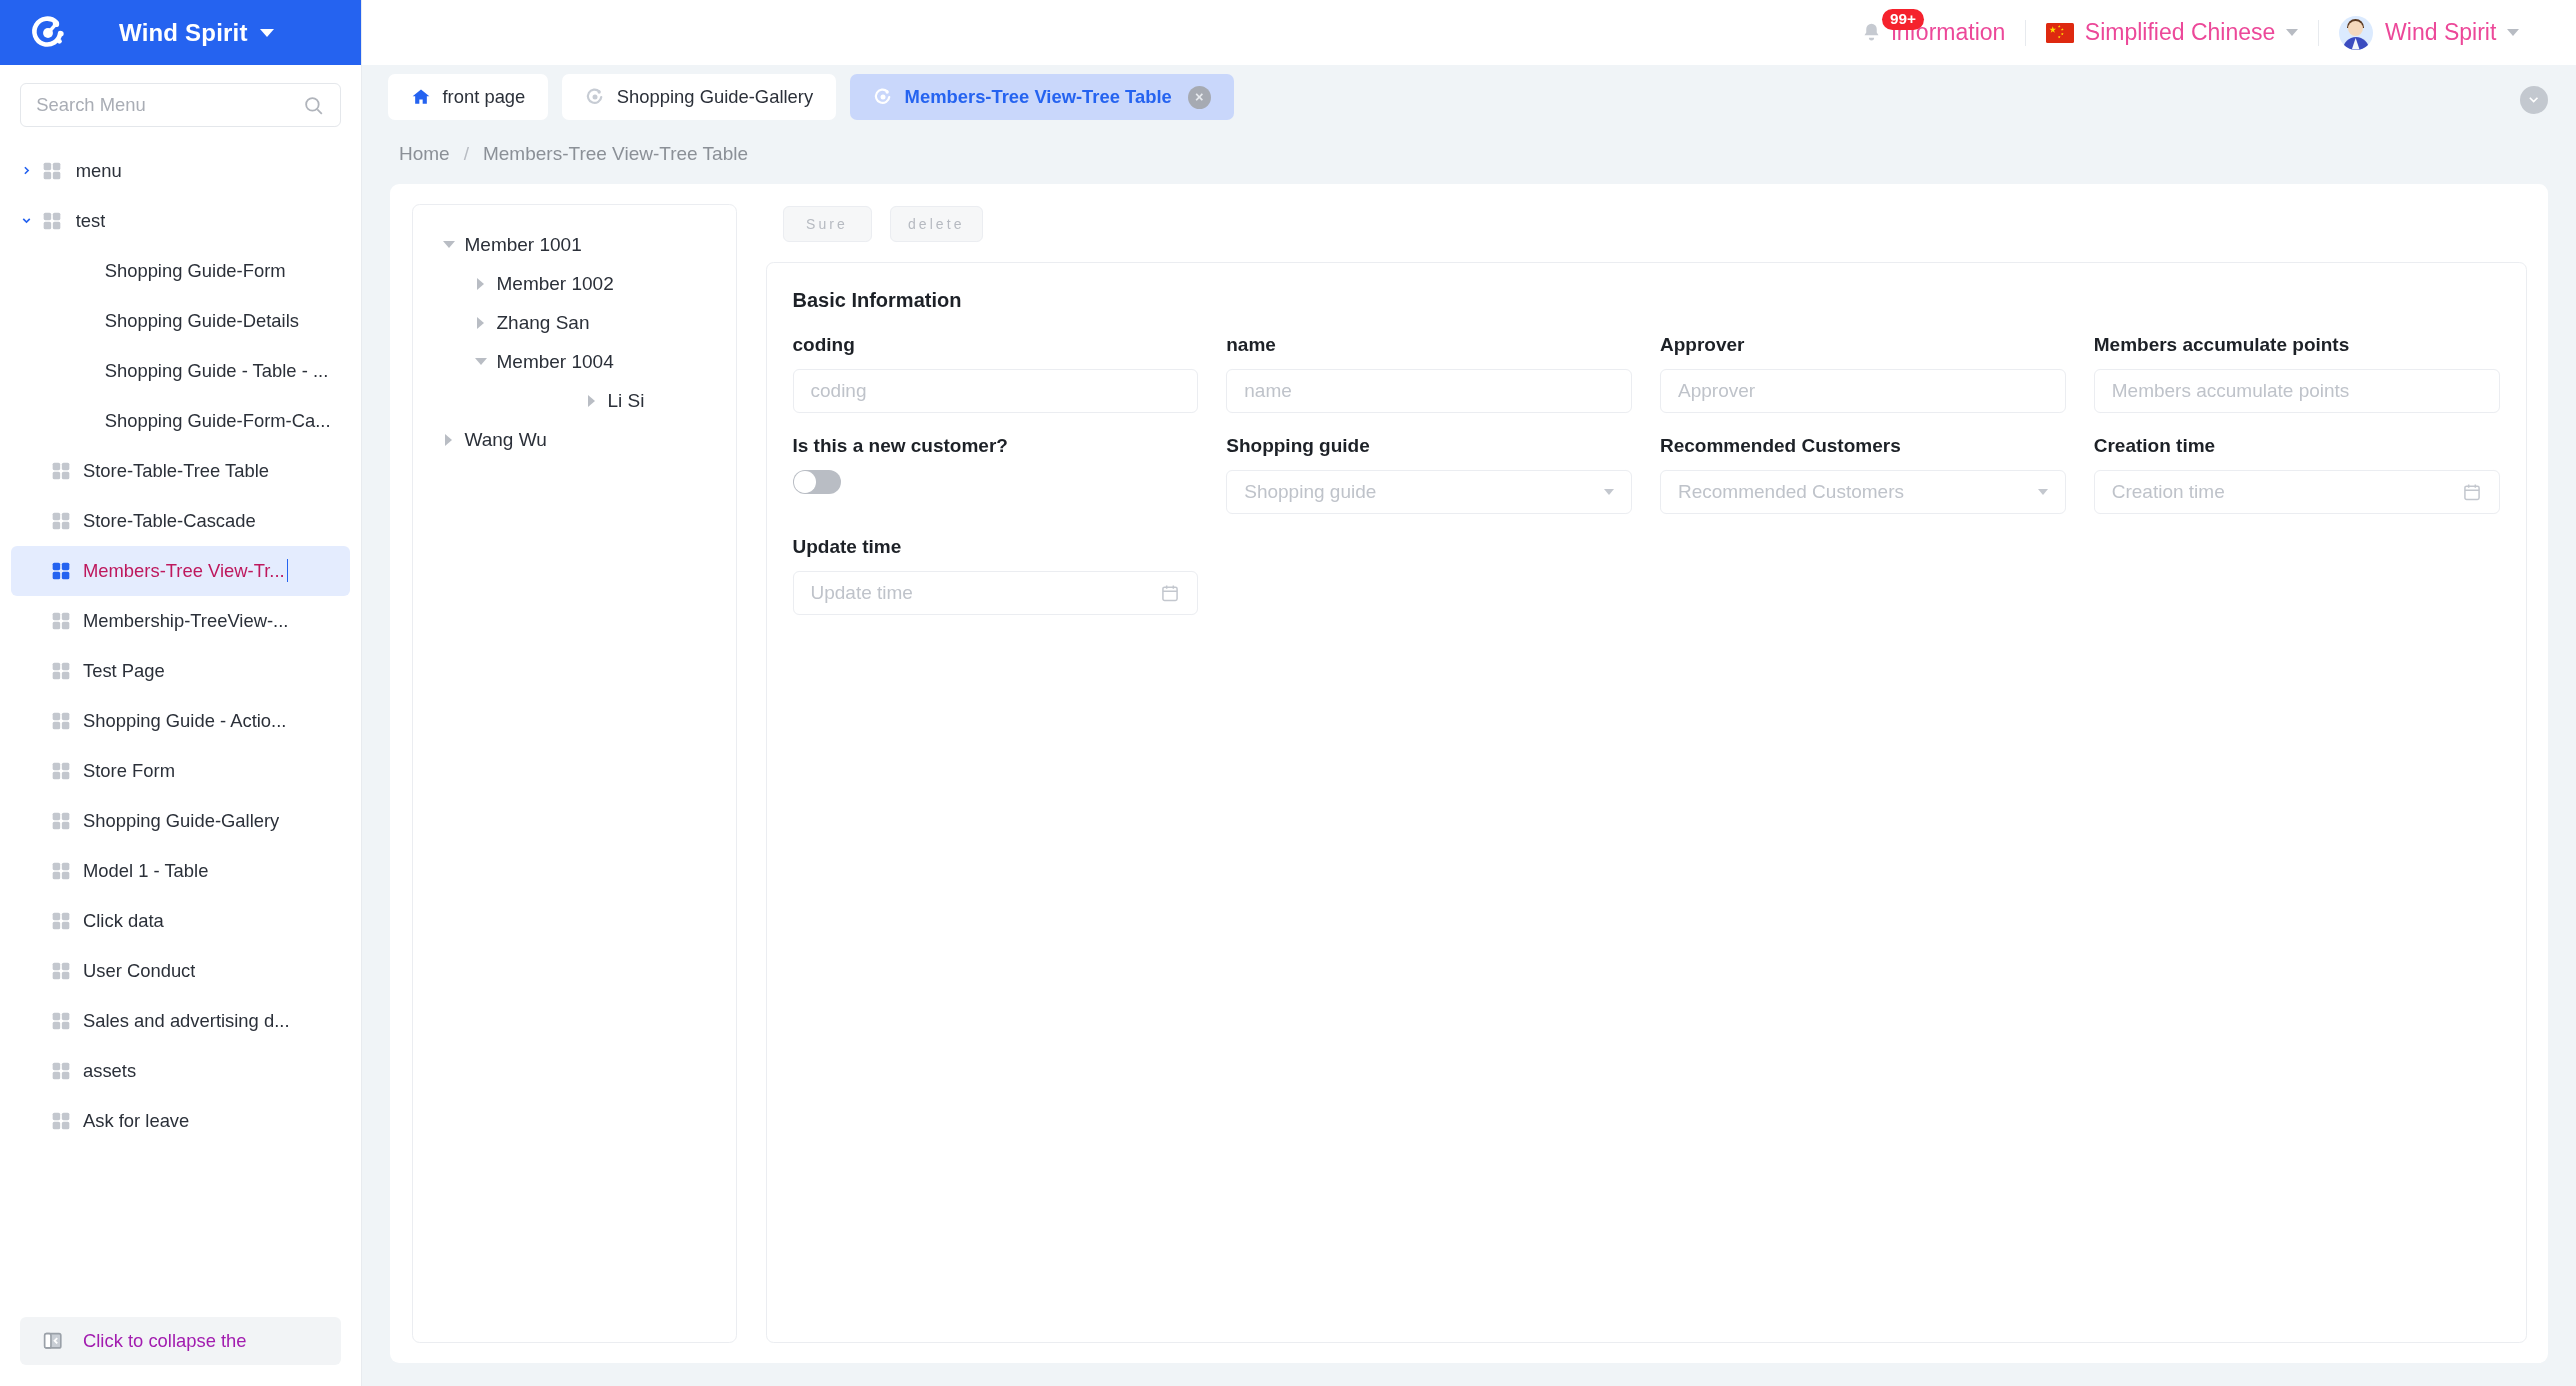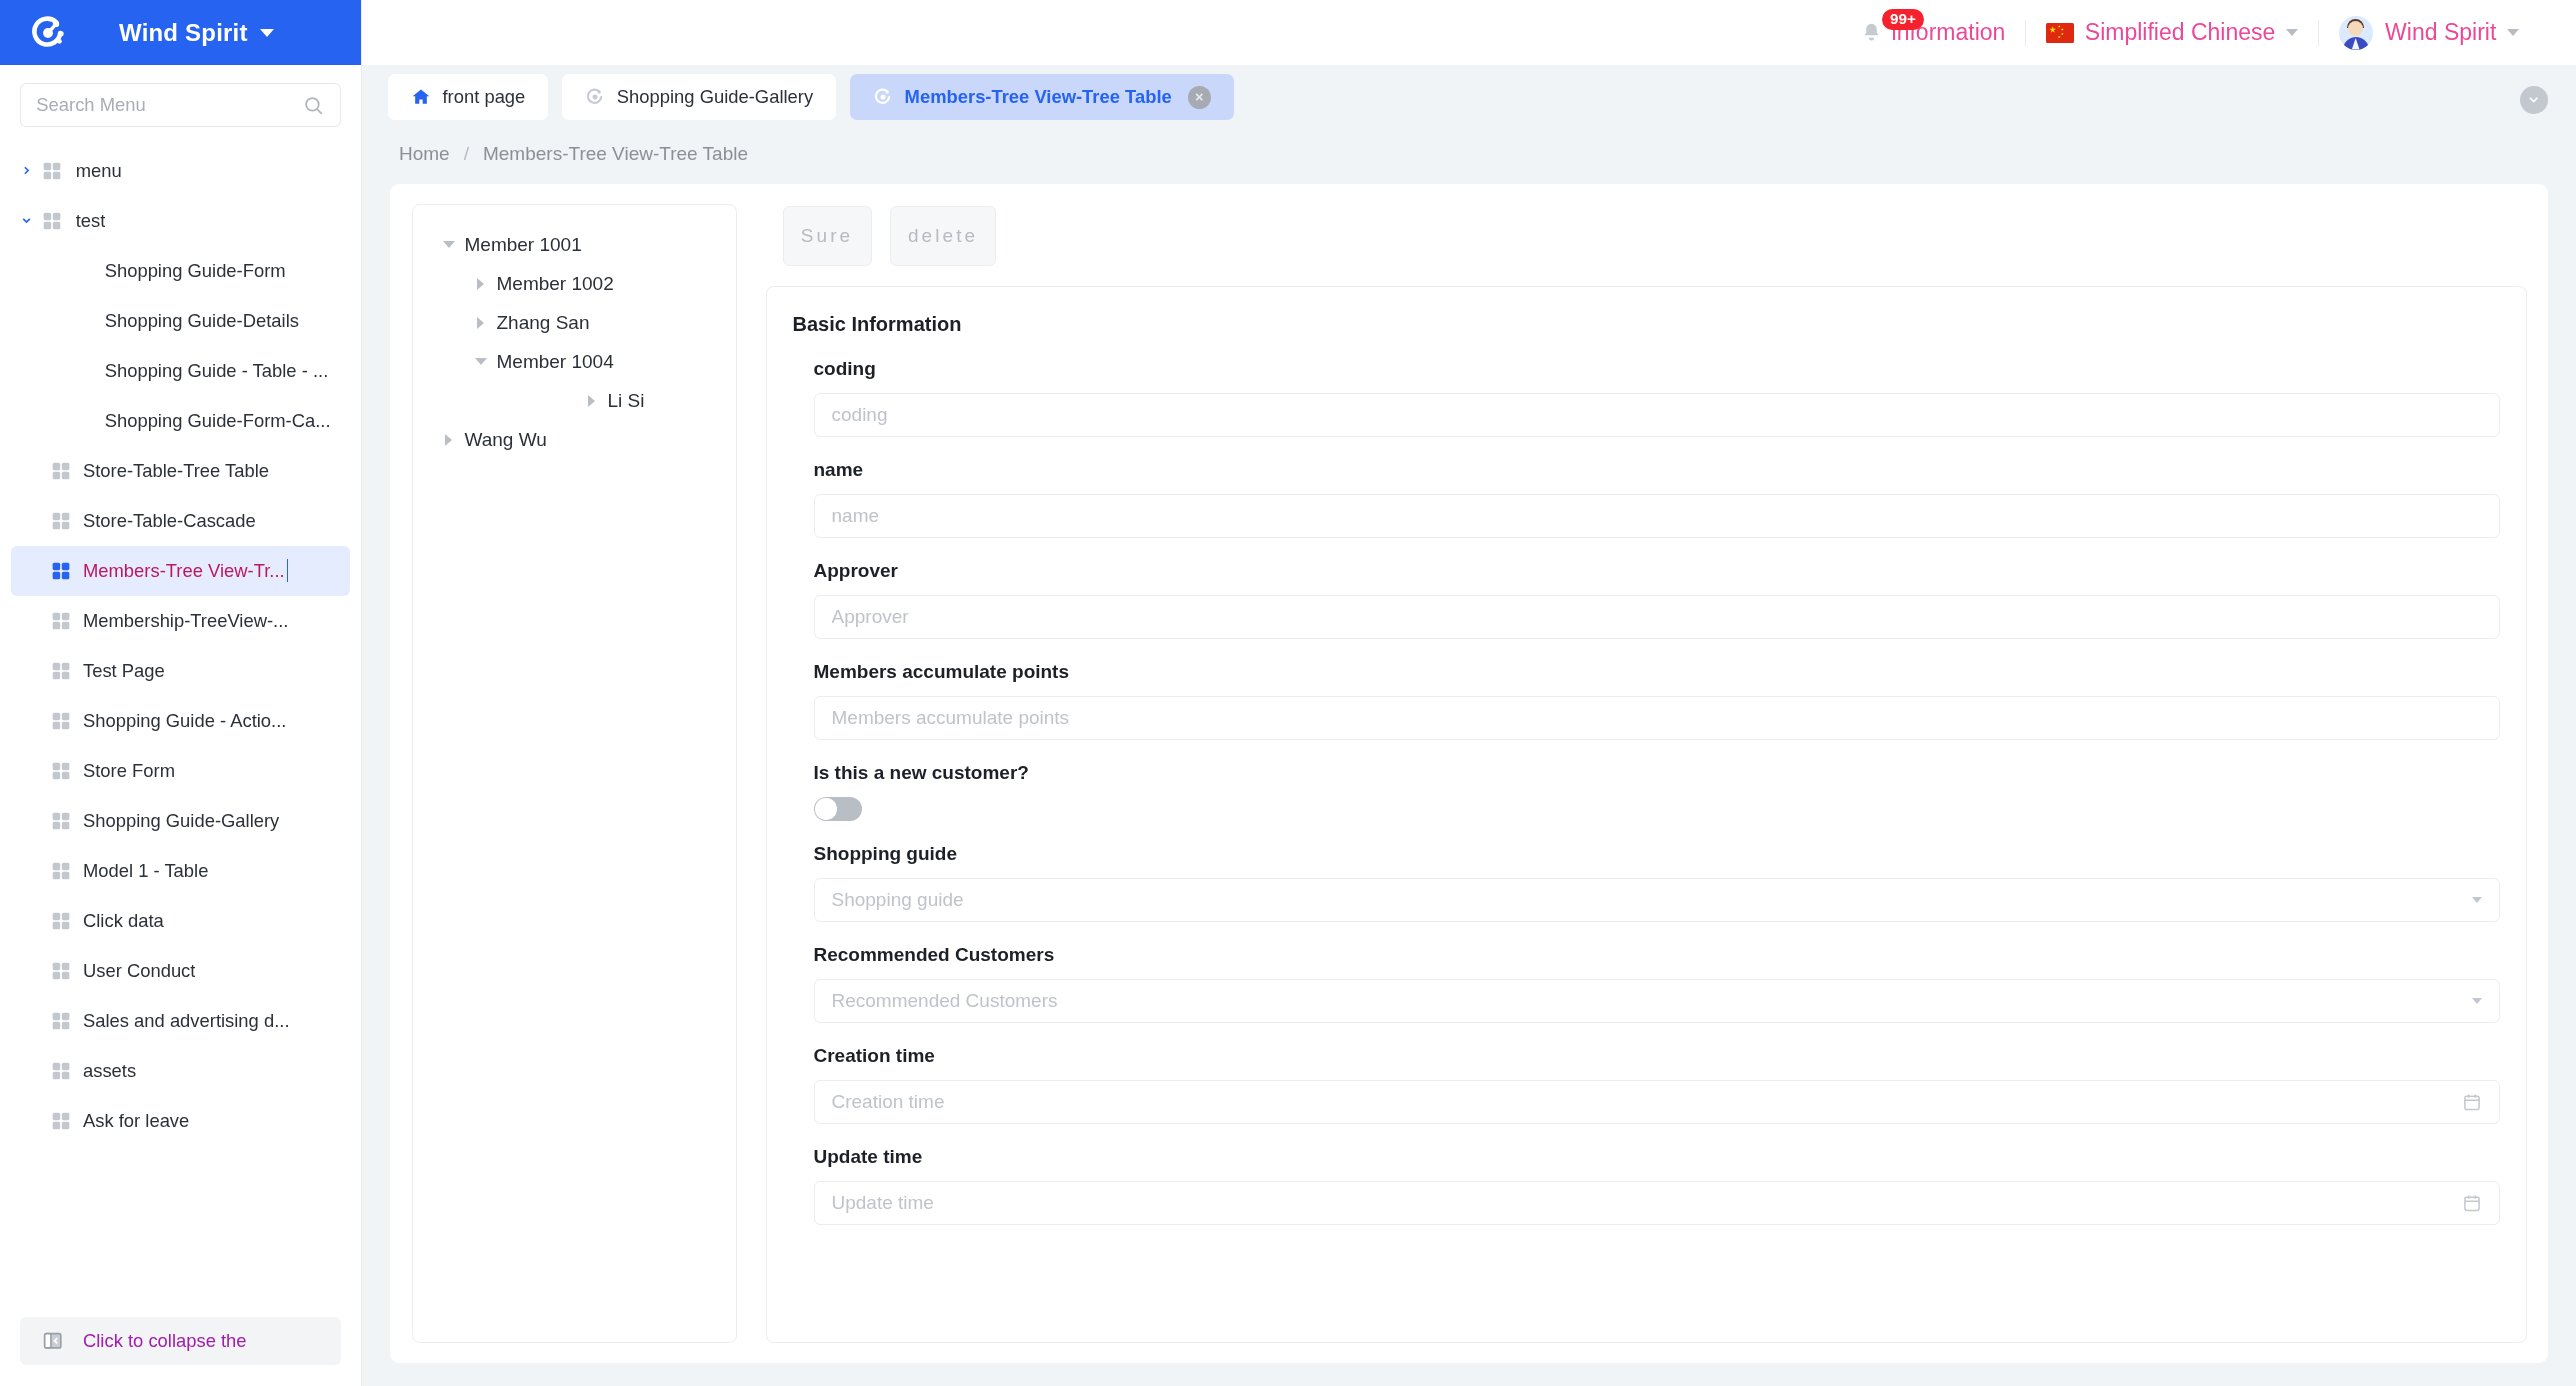--- a/index.html
+++ b/index.html
@@ -175,32 +175,32 @@
     width: 32px; flex: 0 0 32px; display: flex; align-items: center; justify-content: center;
   }
   .tri-down { width: 0; height: 0; border-left: 6.1px solid transparent; border-right: 6.1px solid transparent; border-top: 7px solid #b9bdc4; }
   .tri-right { width: 0; height: 0; border-top: 6.1px solid transparent; border-bottom: 6.1px solid transparent; border-left: 7px solid #b9bdc4; }
 
   .form-card {
     flex: 1; min-width: 0; display: flex; flex-direction: column;
   }
   .form-actions { display: flex; gap: 18.4px; padding: 2.3px 0 20px 17px; }
   .btn-flat {
-    height: 60px; min-width: 89px; padding: 0 17px;
+    height: 36px; min-width: 89px; padding: 0 17px;
     background: #f6f7f8; border: 0.8px solid #ebedf1; border-radius: 6.1px;
-    font-size: 19px; color: #b6bac1; letter-spacing: 3.1px;
+    font-size: 14px; color: #b6bac1; letter-spacing: 3.1px;
     display: flex; align-items: center; justify-content: center; cursor: pointer;
     font-family: inherit;
   }
   .form-panel {
     border: 0.8px solid #ebedf1; border-radius: 7.7px; background: #fff;
     flex: 1; padding: 26px 26px 26px 26px;
   }
   .panel-title { font-size: 20px; font-weight: bold; color: #1d2127; margin-bottom: 21.5px; }
-  .grid2 { display: grid; grid-template-columns: 1fr; column-gap: 28px; row-gap: 0; margin-left: 21px; }
+  .grid2 { display: grid; grid-template-columns: 1fr 1fr 1fr 1fr; column-gap: 28px; row-gap: 0; }
   .field { padding-bottom: 22px; }
   .field-label { font-size: 19px; font-weight: bold; color: #1d2127; margin-bottom: 13px; }
   .ctrl {
     height: 44px; border: 0.8px solid #ebedf1; border-radius: 6.1px;
     display: flex; align-items: center; padding: 0 17px; background: #fff;
   }
   .ctrl input {
     flex: 1; border: none; outline: none; background: transparent;
     font-size: 19px; color: #2b3039; font-family: inherit; min-width: 0;
   }

